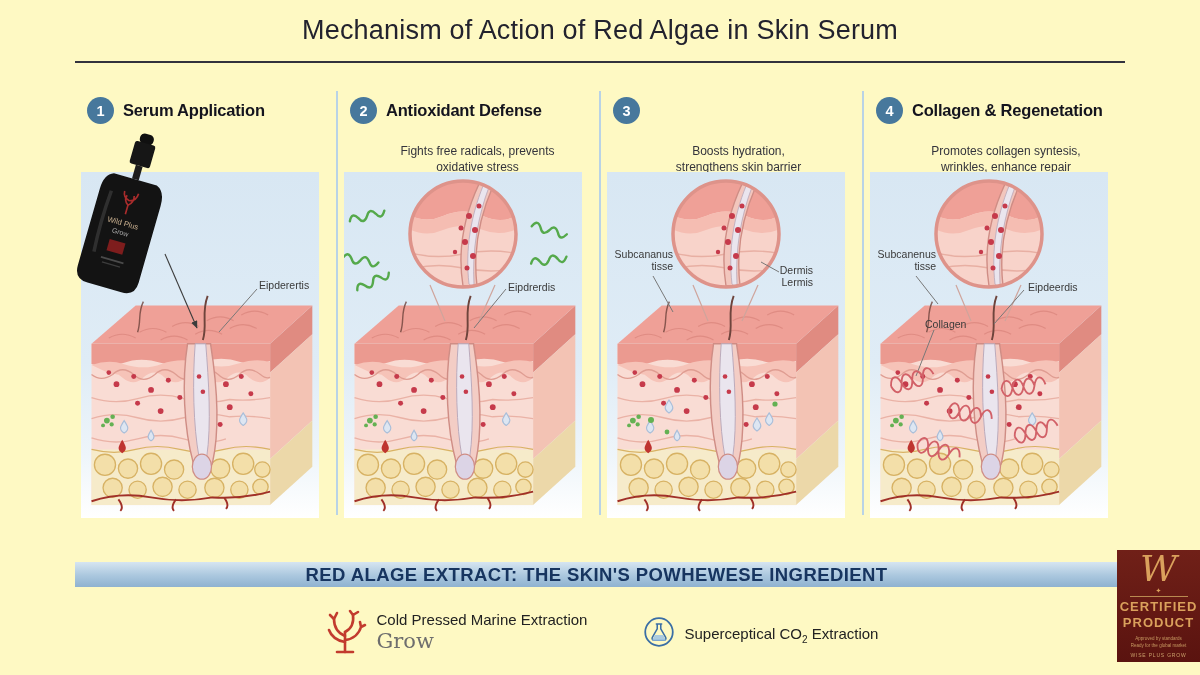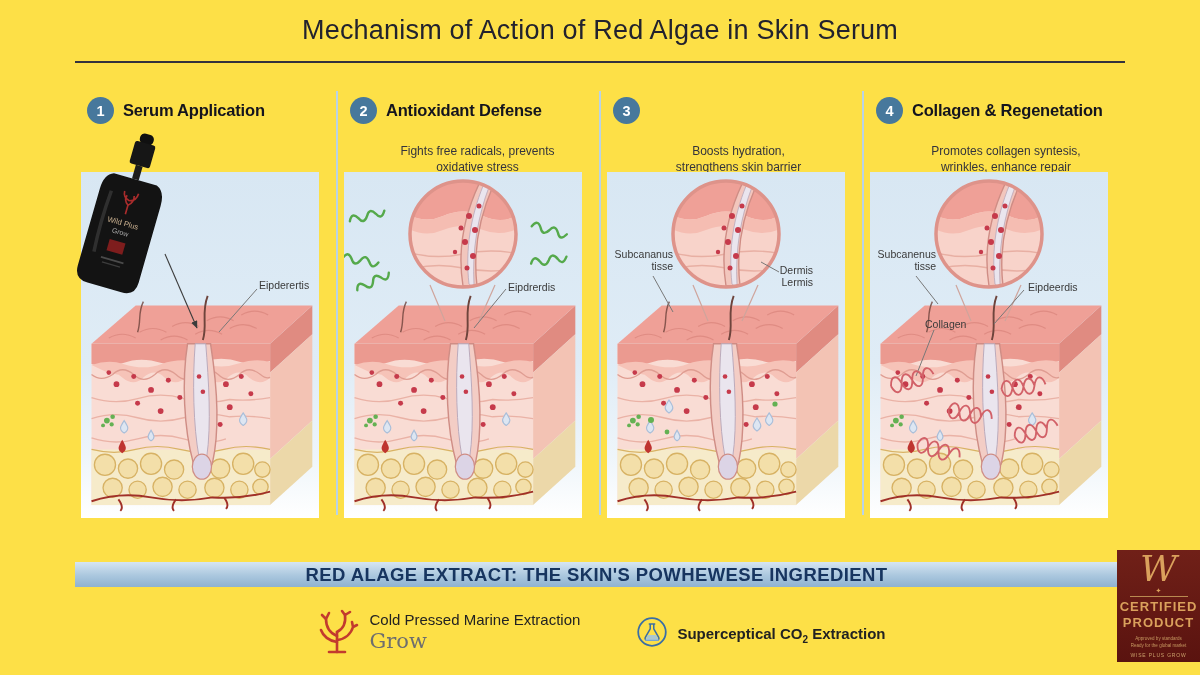--- a/index.html
+++ b/index.html
@@ -1,17 +1,17 @@
 <!DOCTYPE html>
 <html><head>
 <meta charset="utf-8">
 <style>
   *{margin:0;padding:0;box-sizing:border-box}
   html,body{background:#fff}
-  .canvas{position:relative;width:1200px;height:675px;background:#fde047;overflow:hidden;
+  .canvas{position:relative;width:1200px;height:675px;background:#fef9c3;overflow:hidden;
           font-family:"Liberation Sans",sans-serif;color:#1d1d2b}
   .main-title{position:absolute;top:15px;left:0;width:100%;text-align:center;
               font-size:27px;font-weight:500;color:#22222e;letter-spacing:.2px}
   .title-rule{position:absolute;top:61px;left:75px;width:1050px;height:2px;background:#33333d}
 
   .panels{position:absolute;top:88px;left:75px;width:1050px;height:430px;display:flex}
   .panel{position:relative;width:261px;height:430px}
   .divider{width:2px;height:424px;background:#b9d3e6;margin-top:3px}
 
   .panel-head{display:flex;align-items:center;gap:9px;padding:9px 0 0 12px}
@@ -40,21 +40,21 @@
   .banner-text{font-size:18.5px;font-weight:700;color:#173560;letter-spacing:.4px}
 
   .footer{position:absolute;top:606px;left:0;width:1200px;display:flex;justify-content:center;
           gap:56px;align-items:flex-start}
   .f-item{display:flex;gap:9px}
   .coral-icon{width:46px;height:48px}
   .f-title{font-size:15px;color:#222;font-weight:500;margin-top:5px}
   .f-brand{font-family:"DejaVu Serif",serif;font-size:21px;color:#6e6e6e;margin-top:1px}
   .f-item2{margin-top:10px;align-items:center}
   .flask-icon{width:32px;height:32px}
-  .f2-text{font-size:15px;color:#222;font-weight:700;margin-top:5px}
+  .f2-text{font-size:15px;color:#222;font-weight:400;margin-top:5px}
   .f2-text sub{font-size:10px}
 
   .badge{position:absolute;left:1117px;top:550px;width:83px;height:112px;z-index:9;
          background:linear-gradient(180deg,#702018 0%,#5a130f 100%);
          display:flex;flex-direction:column;align-items:center}
   .badge-w{font-family:"DejaVu Serif",serif;font-style:italic;font-size:36px;color:#daa15c;line-height:1;margin-top:1px}
   .badge-star{color:#daa15c;font-size:7px;line-height:1;margin:0}
   .badge-rule{width:58px;height:1px;background:#b98a50;margin:2px 0}
   .badge-line{font-size:13px;font-weight:700;color:#daa15c;letter-spacing:1px;line-height:1.25}
   .badge-small{font-size:4.5px;color:#c89a62;text-align:center;line-height:1.6;margin-top:3px}

